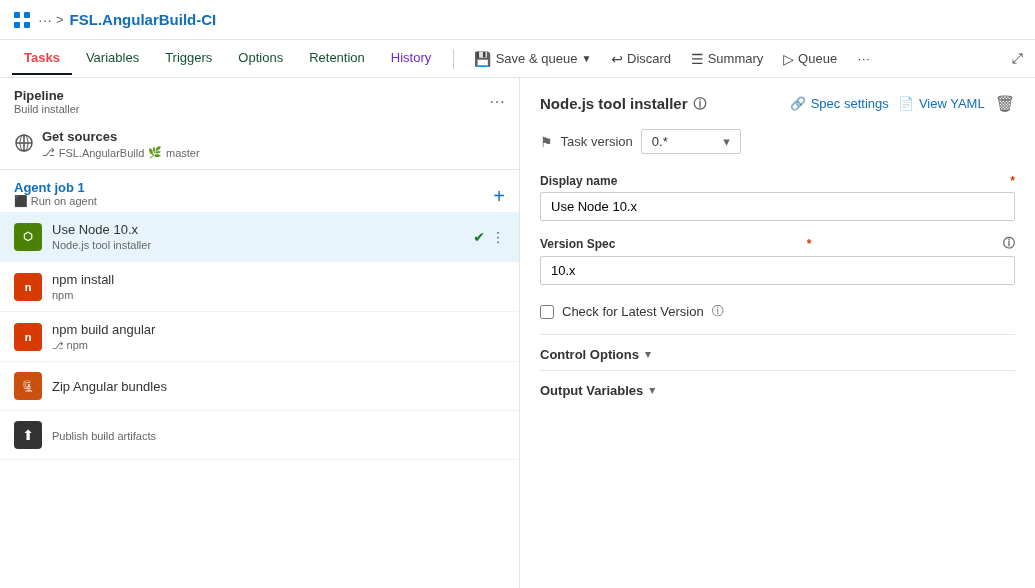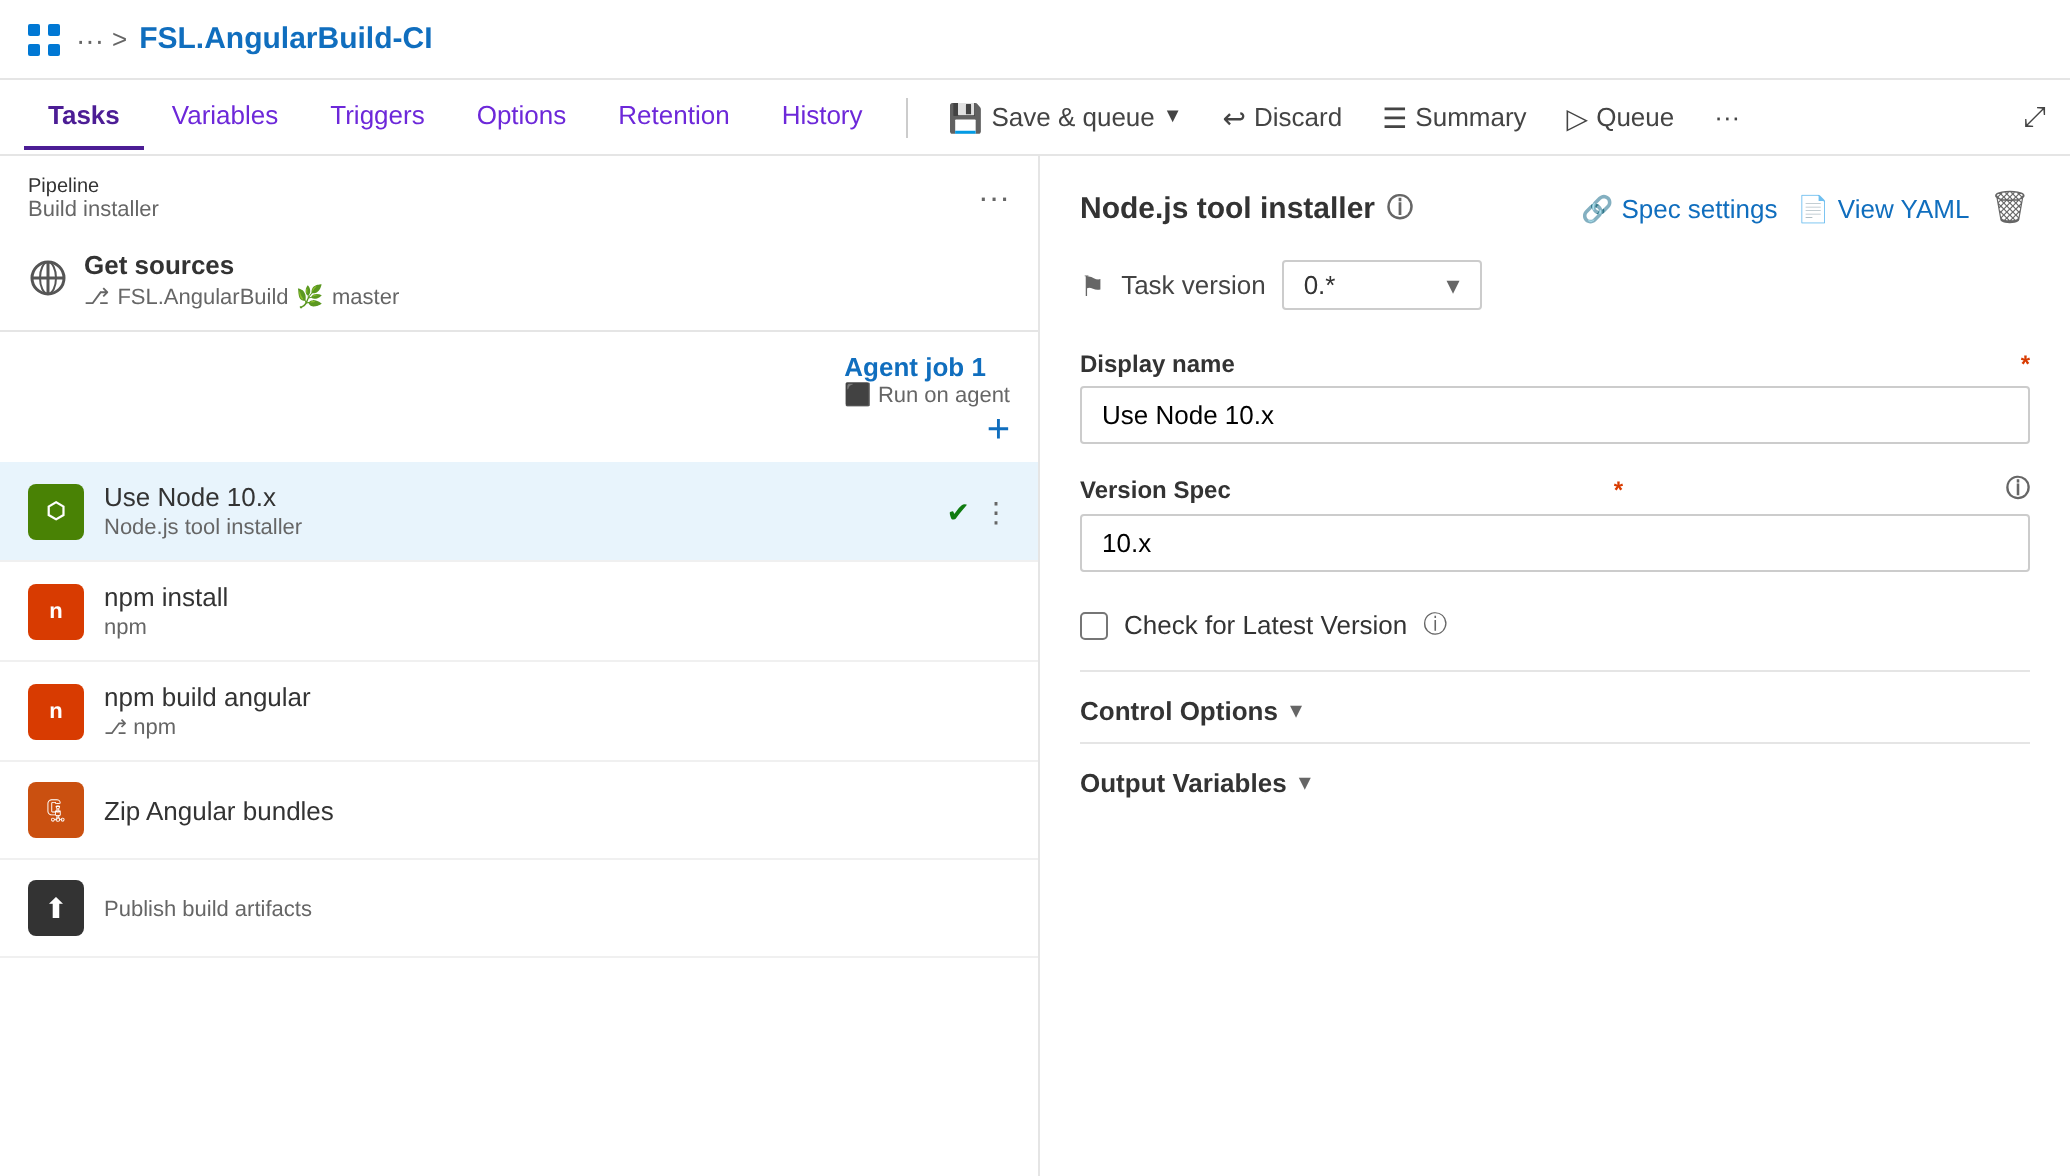--- a/index.html
+++ b/index.html
@@ -7,45 +7,45 @@
     
     
     .top-bar { display: flex; align-items: center; padding: 6px 12px; border-bottom: 1px solid #e5e5e5; height: 40px; }
     .top-bar-icon { width: 20px; height: 20px; margin-right: 6px; }
     .top-bar-ellipsis { color: #666; margin-right: 4px; font-size: 14px; cursor: pointer; }
     .top-bar-chevron { color: #666; margin-right: 6px; }
     .top-bar-title { font-size: 15px; font-weight: 600; color: #106ebe; }
     
     
     .nav-tabs { display: flex; align-items: center; border-bottom: 1px solid #e5e5e5; padding: 0 12px; height: 38px; }
-    .nav-tab { padding: 8px 12px; font-size: 13px; color: #6d28d9; cursor: pointer; border-bottom: 2px solid transparent; margin-right: 2px; text-decoration: none; }
-    .nav-tab.active { color: #4c1d95; border-bottom: 2px solid #4c1d95; font-weight: 600; }
+    .nav-tab { padding: 8px 12px; font-size: 13px; color: #14532d; cursor: pointer; border-bottom: 2px solid transparent; margin-right: 2px; text-decoration: none; }
+    .nav-tab.active { color: #ef4444; border-bottom: 2px solid #0f172a; font-weight: 600; }
     .nav-tab.red { color: #6d28d9; }
     .nav-divider { width: 1px; height: 20px; background: #ccc; margin: 0 8px; }
     .nav-actions { display: flex; align-items: center; gap: 4px; margin-left: 4px; }
     .nav-btn { display: flex; align-items: center; gap: 4px; padding: 4px 8px; border: none; background: none; cursor: pointer; color: #444; font-size: 13px; }
     .nav-btn .icon { font-size: 14px; }
     .nav-btn.save { color: #444; }
     .nav-expand { margin-left: auto; cursor: pointer; color: #444; font-size: 14px; }
     
     
     .main { display: flex; height: calc(588px - 78px); }
     
     
     .left-panel { width: 520px; border-right: 1px solid #e5e5e5; display: flex; flex-direction: column; overflow: hidden; }
     .pipeline-header { display: flex; align-items: center; justify-content: space-between; padding: 10px 14px 4px; }
-    .pipeline-title { font-weight: 400; font-size: 10px; }
+    .pipeline-title { font-weight: 700; font-size: 13px; }
     .pipeline-subtitle { font-size: 11px; color: #666; }
     .pipeline-ellipsis { color: #666; cursor: pointer; font-size: 16px; }
     
     .get-sources { display: flex; align-items: center; padding: 10px 14px; border-bottom: 1px solid #e5e5e5; background: #fff; }
     .get-sources-title { font-weight: 600; font-size: 13px; }
     .get-sources-meta { display: flex; align-items: center; gap: 4px; font-size: 11px; color: #666; margin-top: 2px; }
     
-    .agent-job { display: flex; align-items: flex-end; justify-content: space-between; padding: 10px 14px 4px; flex-direction: column; }
+    .agent-job { display: flex; align-items: flex-end; justify-content: space-between; padding: 10px 14px 4px; }
     .agent-job-title { font-weight: 600; font-size: 13px; color: #106ebe; }
     .agent-job-subtitle { font-size: 11px; color: #666; }
     .agent-job-add { font-size: 20px; color: #106ebe; cursor: pointer; border: none; background: none; }
     
     .task-list { overflow-y: auto; flex: 1; }
     .task-item { display: flex; align-items: center; padding: 10px 14px; border-bottom: 1px solid #f0f0f0; cursor: pointer; position: relative; }
     .task-item.selected { background: #e8f4fc; }
     .task-icon { width: 28px; height: 28px; margin-right: 10px; flex-shrink: 0; border-radius: 4px; display: flex; align-items: center; justify-content: center; }
     .task-icon.green { background: #498205; }
     .task-icon.red-sq { background: #d83b01; }

